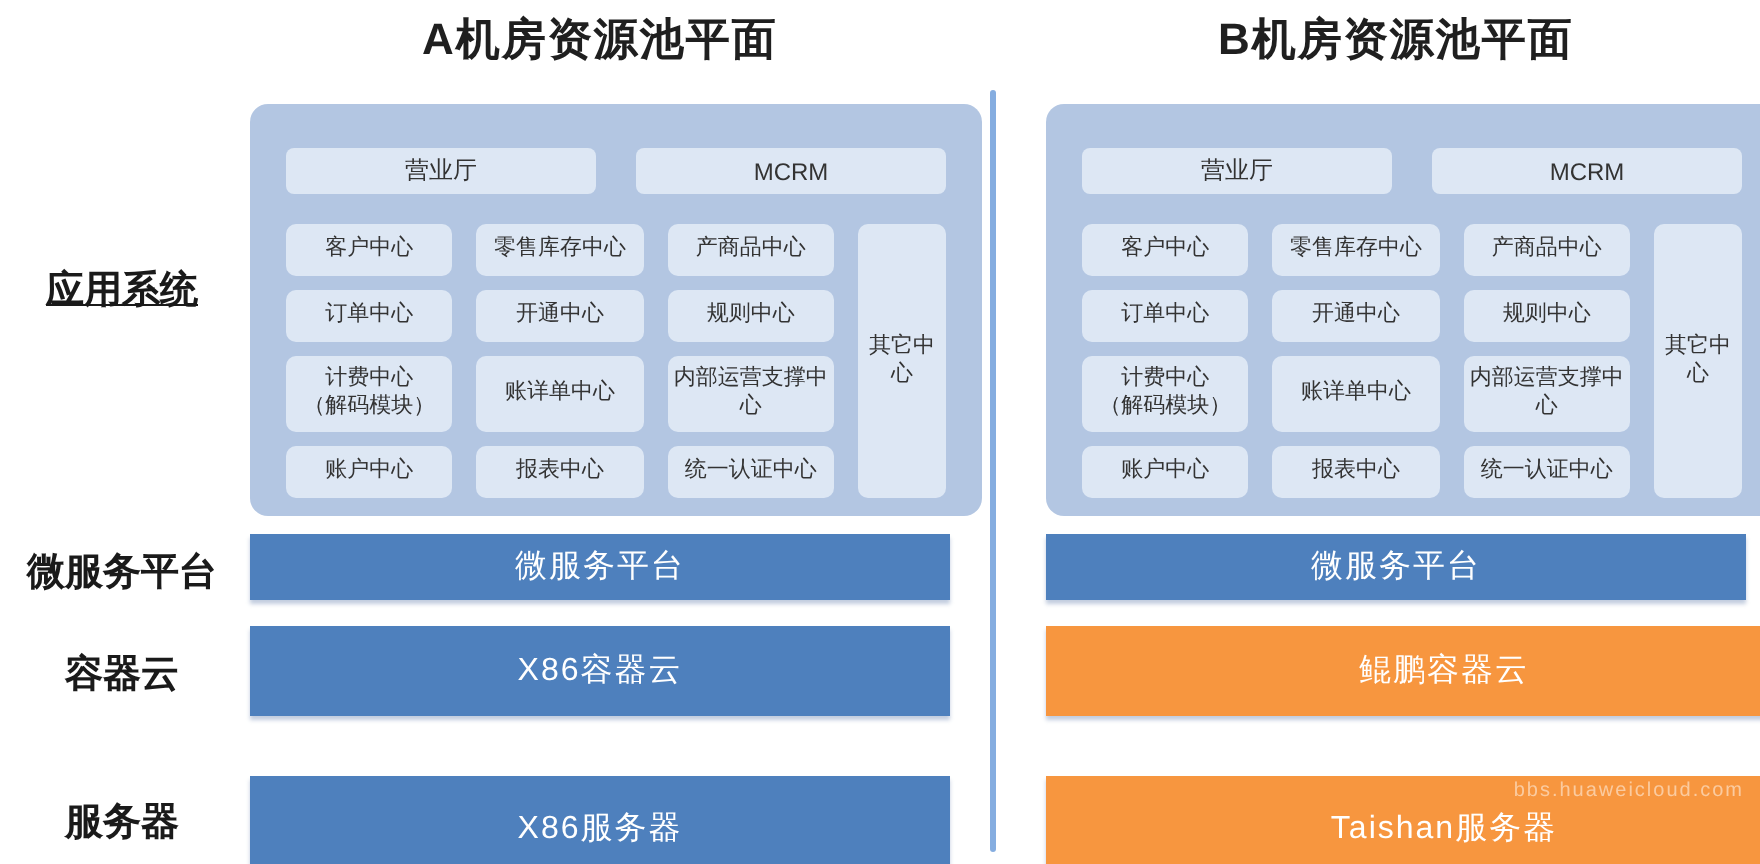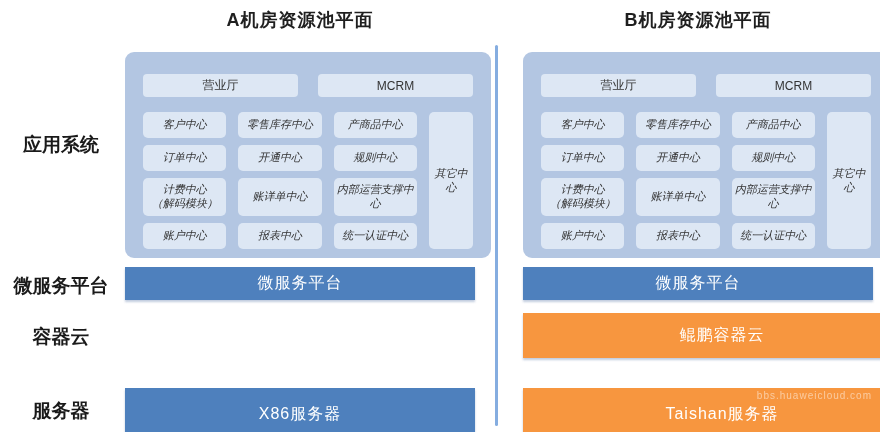--- a/index.html
+++ b/index.html
@@ -8,21 +8,21 @@
     background:#ffffff;
     font-family:"Liberation Sans","DejaVu Sans",sans-serif;
     color:#262626;
   }
   .panel{position:absolute;top:0;width:350px;height:432px;}
   .panel-a{left:125px;}
   .panel-b{left:523px;}
 
   .panel-title{
     position:absolute;top:8px;left:0;width:100%;height:24px;
-    text-align:center;font-size:18px;font-weight:bold;color:#1f1f1f;
+    text-align:center;font-size:22px;font-weight:bold;color:#1f1f1f;
     line-height:24px;letter-spacing:1px;
   }
 
   .app-box{
     position:absolute;top:52px;left:0;width:366px;height:206px;
     background:var(--panel-bg,#b3c6e2);border-radius:9px;
     box-sizing:border-box;padding:22px 18px 0 18px;
   }
   .top-row{display:flex;gap:20px;height:23px;}
   .top-block{
@@ -34,21 +34,21 @@
     margin-top:15px;
     display:grid;
     grid-template-columns:1fr 1fr 1fr 44px;
     grid-template-rows:26px 26px 38px 26px;
     column-gap:12px;row-gap:7px;
   }
   .cell{
     background:var(--cell-bg,#dde7f4);border-radius:5px;
     display:flex;align-items:center;justify-content:center;
     font-size:11px;line-height:1.25;color:#333;text-align:center;
-    white-space:pre-line;padding:1px 2px;box-sizing:border-box;font-style:italic;
+    white-space:pre-line;padding:1px 2px;box-sizing:border-box;
   }
   .cell-side{
     grid-column:4;grid-row:1/5;
     word-break:break-all;padding:2px 3px;
   }
 
   .bar{
     position:absolute;left:0;width:350px;
     display:flex;align-items:center;justify-content:center;
     color:#ffffff;font-size:16px;letter-spacing:1px;
@@ -57,21 +57,21 @@
   .bar[data-color="blue"]{background:var(--bar-blue,#4e80bd);}
   .bar[data-color="orange"]{background:var(--bar-orange,#f7963f);padding-left:24px;}
   .bar-micro{top:267px;height:33px;}
   .bar-cloud{top:313px;height:45px;}
   .bar-server{top:388px;height:53px;}
 
   .row-label{
     position:absolute;left:0;width:122px;text-align:center;
     font-weight:bold;font-size:19px;color:#1a1a1a;
   }
-  .row-label-app{top:132px;}
+  .row-label-app{top:132px;text-decoration:underline;}
   .row-label-micro{top:273px;}
   .row-label-cloud{top:324px;text-align:center;}
   .row-label-server{top:398px;}
 
   .divider{
     position:absolute;left:495px;top:45px;width:3px;height:381px;
     background:var(--divider,#85ade0);border-radius:2px;
   }
 
   .watermark{
@@ -112,20 +112,21 @@
       <div class="cell">计费中心
 （解码模块）</div>
       <div class="cell">账详单中心</div>
       <div class="cell">内部运营支撑中心</div>
       <div class="cell">账户中心</div>
       <div class="cell">报表中心</div>
       <div class="cell">统一认证中心</div>
     </div>
   </div>
   <div class="bar bar-micro" data-color="blue">微服务平台</div>
+  <div class="bar bar-cloud" data-color="blue">X86容器云</div>
   <div class="bar bar-server" data-color="blue">X86服务器</div>
 </div>
 
 <div class="divider"></div>
 
 <div class="panel panel-b">
   <div class="panel-title">B机房资源池平面</div>
   <div class="app-box">
     <div class="top-row">
       <div class="top-block">营业厅</div>

